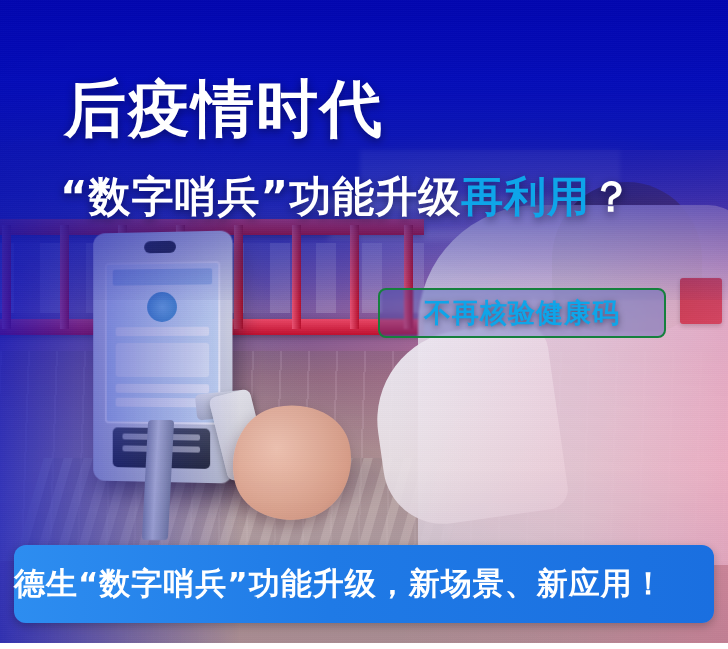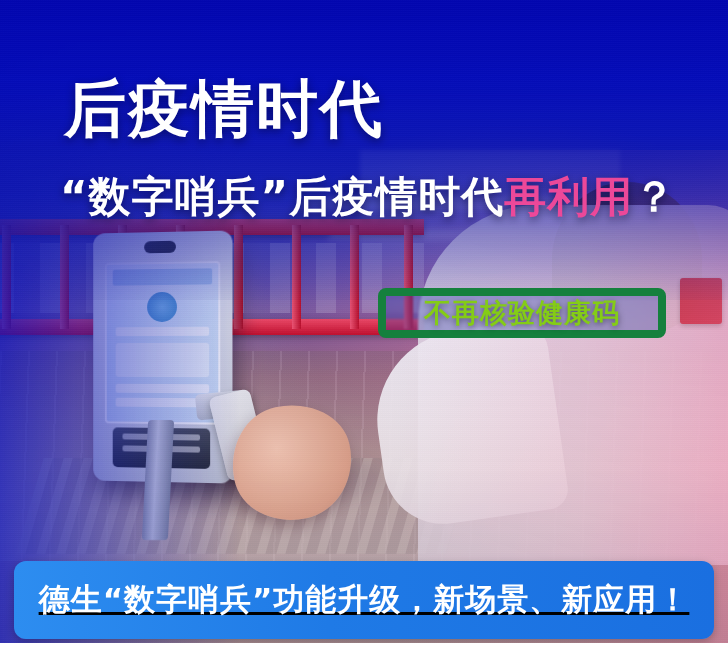--- a/index.html
+++ b/index.html
@@ -265,64 +265,62 @@
     font-family: "DejaVu Sans", "Liberation Sans", sans-serif;
     font-weight: bold;
     font-size: 42px;
     line-height: 1;
     color: #ffffff;
     letter-spacing: 1px;
     text-shadow: 0 3px 9px rgba(0,0,20,0.5);
     white-space: nowrap;
   }
   .subline .hl {
-    color: #ec4899;
+    color: #0ea5e9;
   }
 
   
   .bullets {
     position: absolute;
     left: 378px;
     top: 288px;
     width: 292px;
   }
   .bullet {
     box-sizing: border-box;
     width: 288px;
     height: 50px;
     margin-bottom: 15px;
-    border: 8px solid #15803d;
+    border: 2px solid #15803d;
     border-radius: 8px;
     background: rgba(30,60,180,0.30);
     display: flex;
     align-items: center;
     justify-content: center;
     font-family: "DejaVu Sans", "Liberation Sans", sans-serif;
     font-weight: bold;
     font-size: 27px;
-    color: #84cc16;
+    color: #0ea5e9;
     letter-spacing: 1px;
     text-shadow: 0 2px 6px rgba(0,0,30,0.5);
     backdrop-filter: blur(1px);
   }
 
   
   .bottom-banner {
     position: absolute;
     left: 14px;
-    bottom: 10px;
+    bottom: 26px;
     width: 700px;
     height: 78px;
     border-radius: 12px;
     background: linear-gradient(90deg, #2d8df0 0%, #1f7ae6 45%, #1a6fe0 100%);
     box-shadow: 0 3px 10px rgba(0,0,0,0.25);
     display: flex;
     align-items: center;
-    justify-content: center;
-    text-decoration: underline;
   }
   .bottom-banner-text {
     font-family: "DejaVu Sans", "Liberation Sans", sans-serif;
     font-weight: bold;
     font-size: 31px;
     color: #ffffff;
     letter-spacing: 1px;
     white-space: nowrap;
   }
   .white-gap {
@@ -389,21 +387,21 @@
 
     <div class="photo-right-pink"></div>
     <div class="photo-left-blue"></div>
     <div class="photo-top-blue"></div>
     <div class="photo-grade"></div>
     <div class="photo-noise"></div>
   </div>
 
   <div class="headline">后疫情时代</div>
 
-  <div class="subline"><span>“数字哨兵”后疫情时代</span><span class="hl">再利用</span><span>？</span></div>
+  <div class="subline"><span>“数字哨兵”功能升级</span><span class="hl">再利用</span><span>？</span></div>
 
   <div class="bullets">
     <div class="bullet">不再核验健康码</div>
   </div>
 
   <div class="bottom-banner">
     <div class="bottom-banner-text">德生“数字哨兵”功能升级，新场景、新应用！</div>
   </div>
 
   <div class="white-gap"></div>

